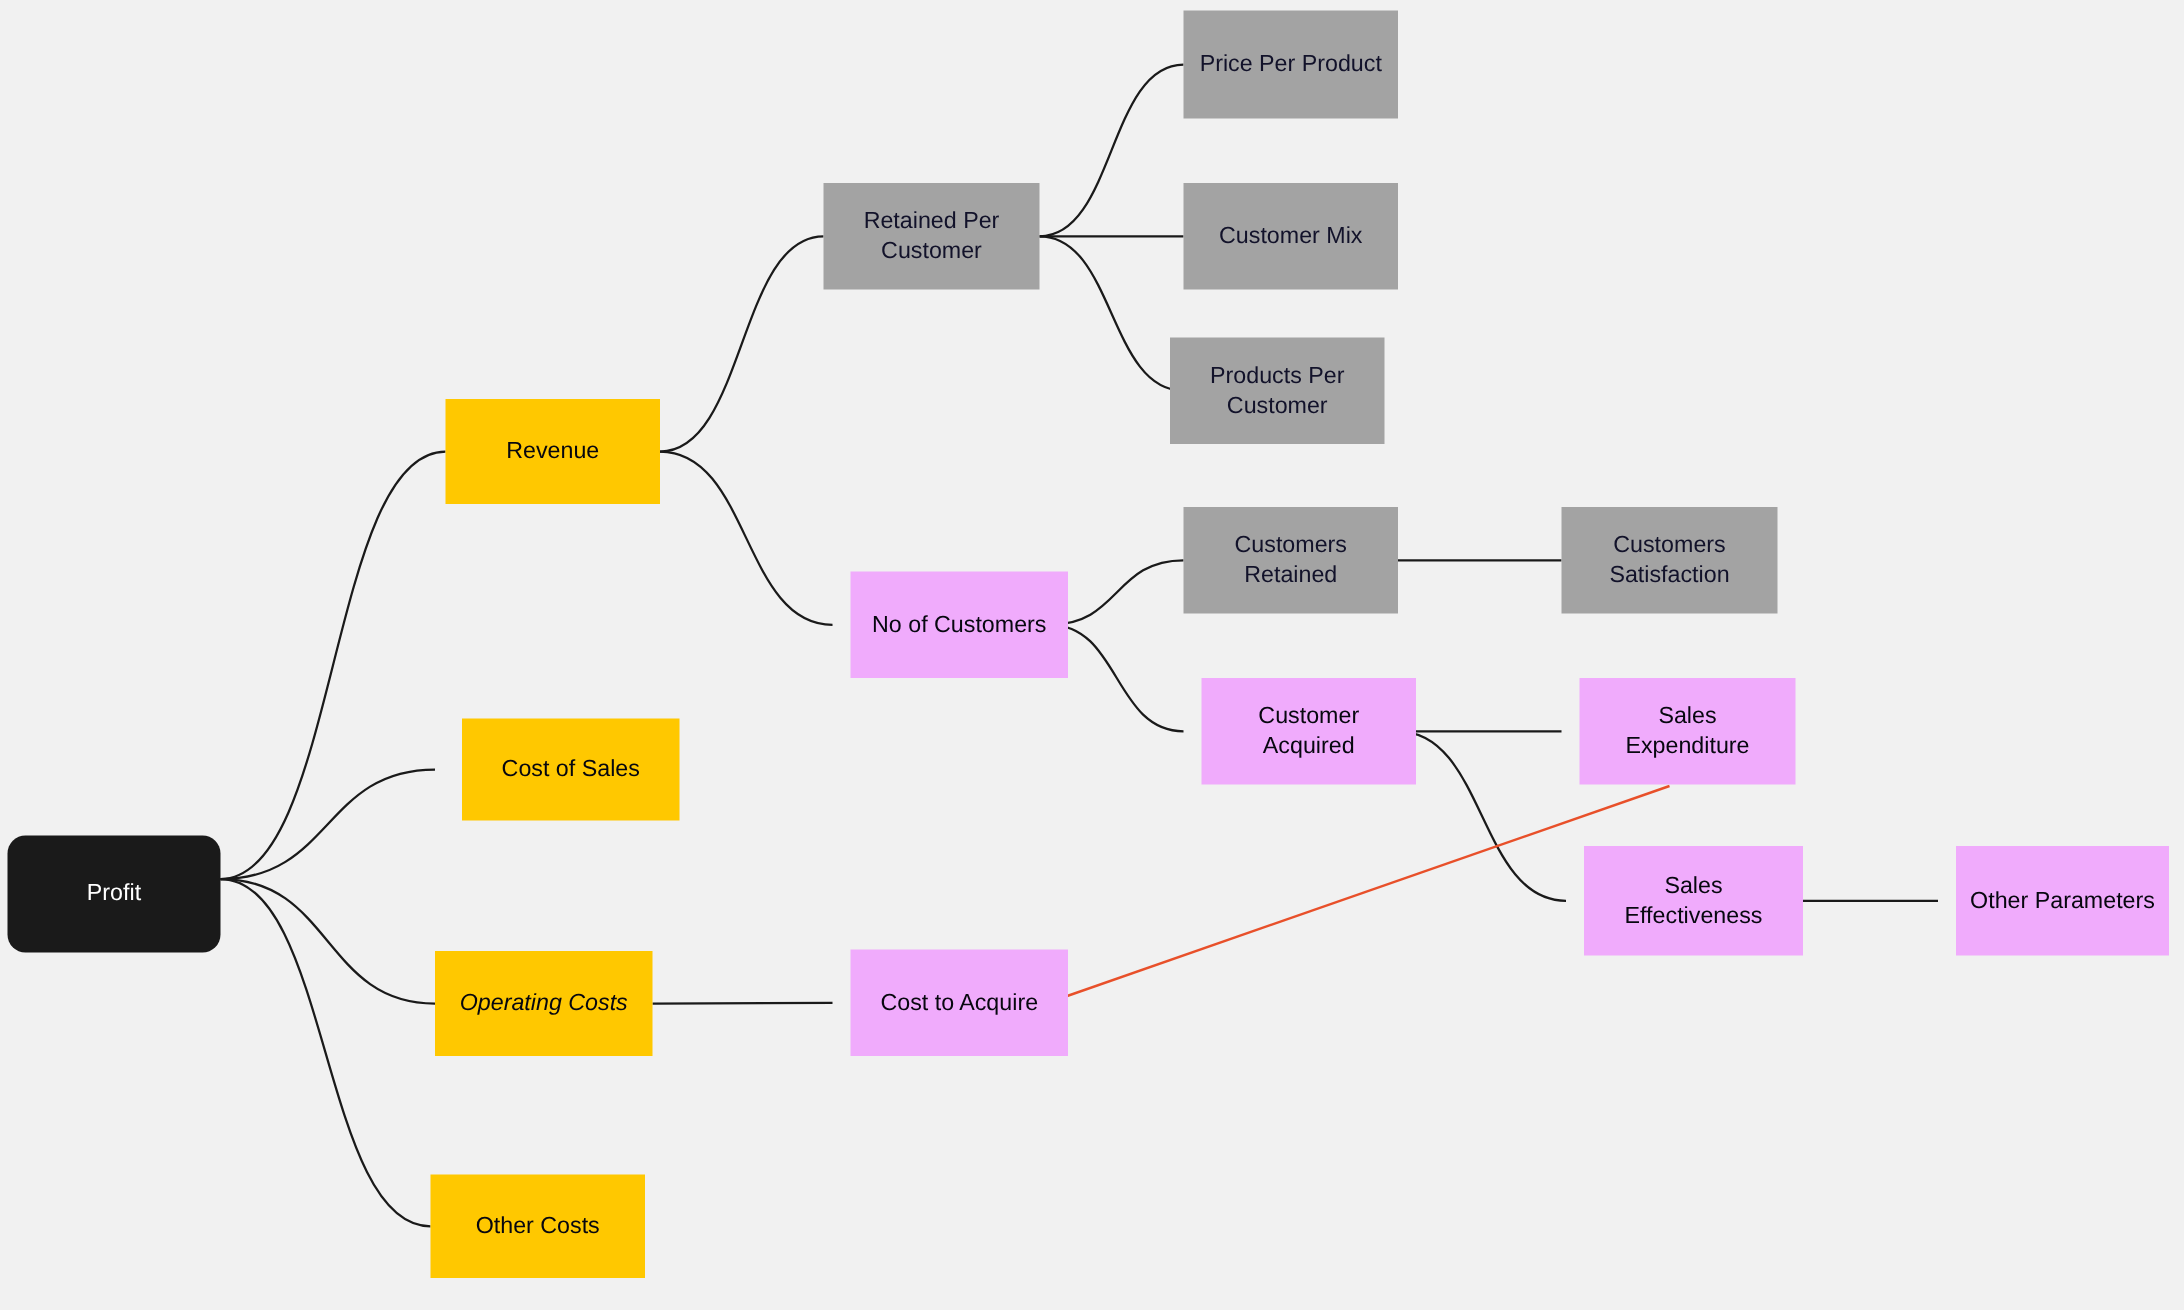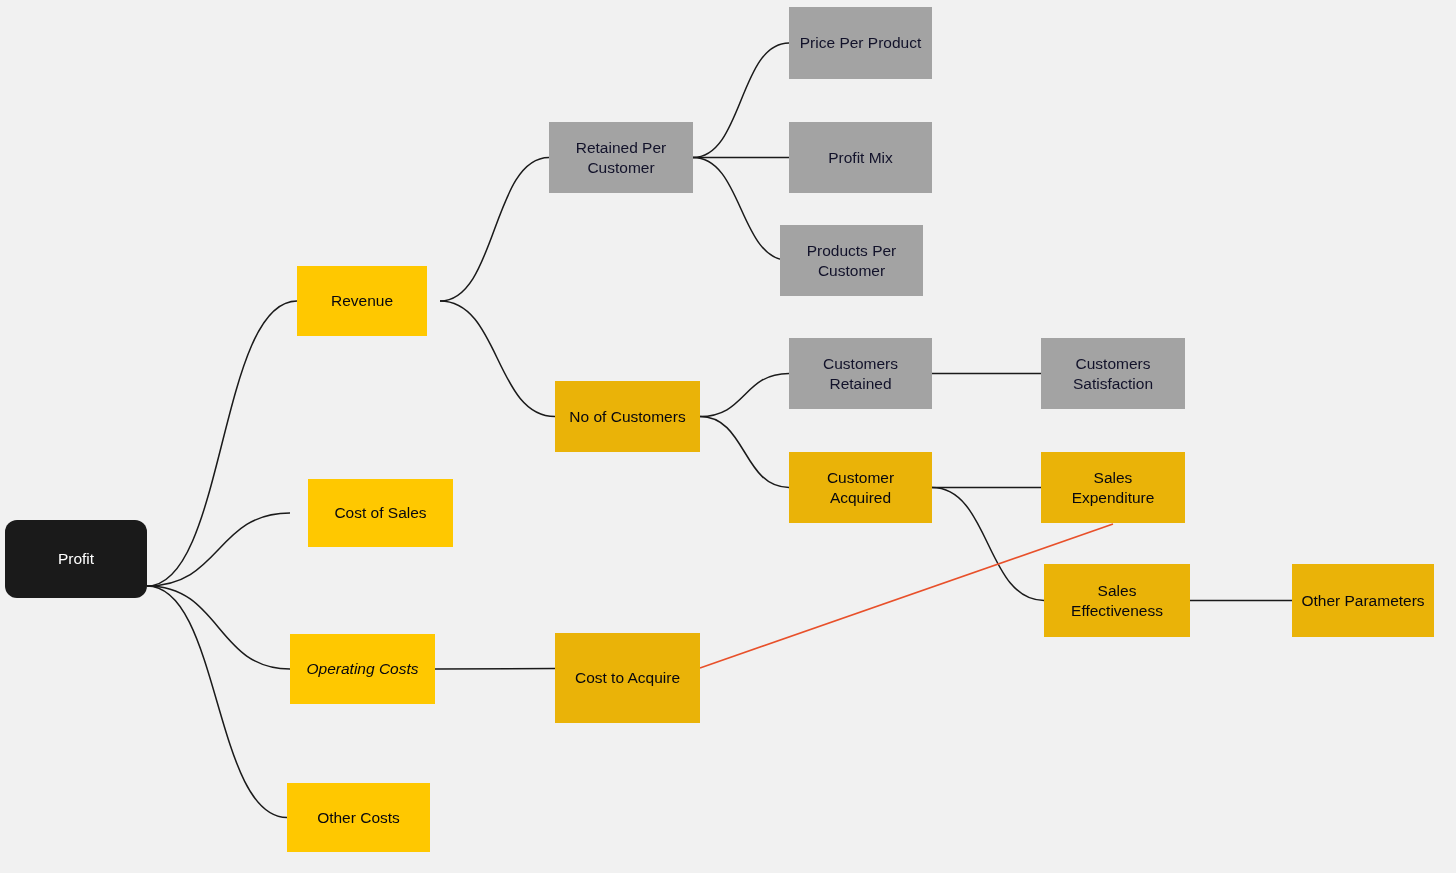--- a/index.html
+++ b/index.html
@@ -39,23 +39,24 @@
     color: #ffffff;
     border-radius: 12px;
     font-size: 15.5px;
   }
   .node-yellow {
     background: #ffc800;
     color: #07070f;
     font-size: 15.5px;
   }
   .node-orange {
-    background: #eab308;
+    background: #f0abfc;
     color: #07070f;
     font-size: 15.5px;
+    margin-left: 12px;
   }
   .node-gray {
     background: #a3a3a3;
     color: #12122a;
     font-size: 15.5px;
   }
 </style>
 </head>
 <body>
 
@@ -73,31 +74,31 @@
       <path d="M 700 416.5 C 746.28 416.5, 742.72 373.5, 789 373.5" fill="none" stroke="#1a1a1a" stroke-width="1.5"></path>
       <path d="M 700 416.5 C 746.28 416.5, 742.72 487.5, 789 487.5" fill="none" stroke="#1a1a1a" stroke-width="1.5"></path>
       <path d="M 932 373.5 L 1041 373.5" fill="none" stroke="#1a1a1a" stroke-width="1.5"></path>
       <path d="M 932 487.5 L 1041 487.5" fill="none" stroke="#1a1a1a" stroke-width="1.5"></path>
       <path d="M 932 487.5 C 990.24 487.5, 985.76 600.5, 1044 600.5" fill="none" stroke="#1a1a1a" stroke-width="1.5"></path>
       <path d="M 1190 600.5 L 1292 600.5" fill="none" stroke="#1a1a1a" stroke-width="1.5"></path>
       <path d="M 435 669 L 555 668.5" fill="none" stroke="#1a1a1a" stroke-width="1.5"></path>
       <path d="M 700 668 L 1113 524" fill="none" stroke="#e8502a" stroke-width="1.6"></path>
     </svg>
   <div id="nodes">
-      <div class="node node-root" style="left: 5px; top: 520px; width: 142px; height: 78px;"><span>Profit</span></div>
-      <div class="node node-yellow" style="left: 297px; top: 266px; width: 130px; height: 70px;"><span>Revenue</span></div>
+      <div class="node node-root" style="left: 5px; top: 557px; width: 142px; height: 78px;"><span>Profit</span></div>
+      <div class="node node-yellow" style="left: 297px; top: 266px; width: 143px; height: 70px;"><span>Revenue</span></div>
       <div class="node node-yellow" style="left: 290px; top: 479px; width: 145px; height: 68px; margin-left: 18px;"><span>Cost of Sales</span></div>
       <div class="node node-yellow" style="left: 290px; top: 634px; width: 145px; height: 70px; font-style: italic;"><span>Operating Costs</span></div>
       <div class="node node-yellow" style="left: 287px; top: 783px; width: 143px; height: 69px; align-items: center;"><span>Other Costs</span></div>
       <div class="node node-gray" style="left: 549px; top: 122px; width: 144px; height: 71px;"><span>Retained Per
 Customer</span></div>
       <div class="node node-orange" style="left: 555px; top: 381px; width: 145px; height: 71px;"><span>No of Customers</span></div>
-      <div class="node node-orange" style="left: 555px; top: 633px; width: 145px; height: 90px; text-align: right;"><span>Cost to Acquire</span></div>
+      <div class="node node-orange" style="left: 555px; top: 633px; width: 145px; height: 71px; text-align: right;"><span>Cost to Acquire</span></div>
       <div class="node node-gray" style="left: 789px; top: 7px; width: 143px; height: 72px;"><span>Price Per Product</span></div>
-      <div class="node node-gray" style="left: 789px; top: 122px; width: 143px; height: 71px;"><span>Profit Mix</span></div>
+      <div class="node node-gray" style="left: 789px; top: 122px; width: 143px; height: 71px;"><span>Customer Mix</span></div>
       <div class="node node-gray" style="left: 780px; top: 225px; width: 143px; height: 71px;"><span>Products Per
 Customer</span></div>
       <div class="node node-gray" style="left: 789px; top: 338px; width: 143px; height: 71px;"><span>Customers
 Retained</span></div>
       <div class="node node-orange" style="left: 789px; top: 452px; width: 143px; height: 71px;"><span>Customer
 Acquired</span></div>
       <div class="node node-gray" style="left: 1041px; top: 338px; width: 144px; height: 71px;"><span>Customers
 Satisfaction</span></div>
       <div class="node node-orange" style="left: 1041px; top: 452px; width: 144px; height: 71px;"><span>Sales
 Expenditure</span></div>

